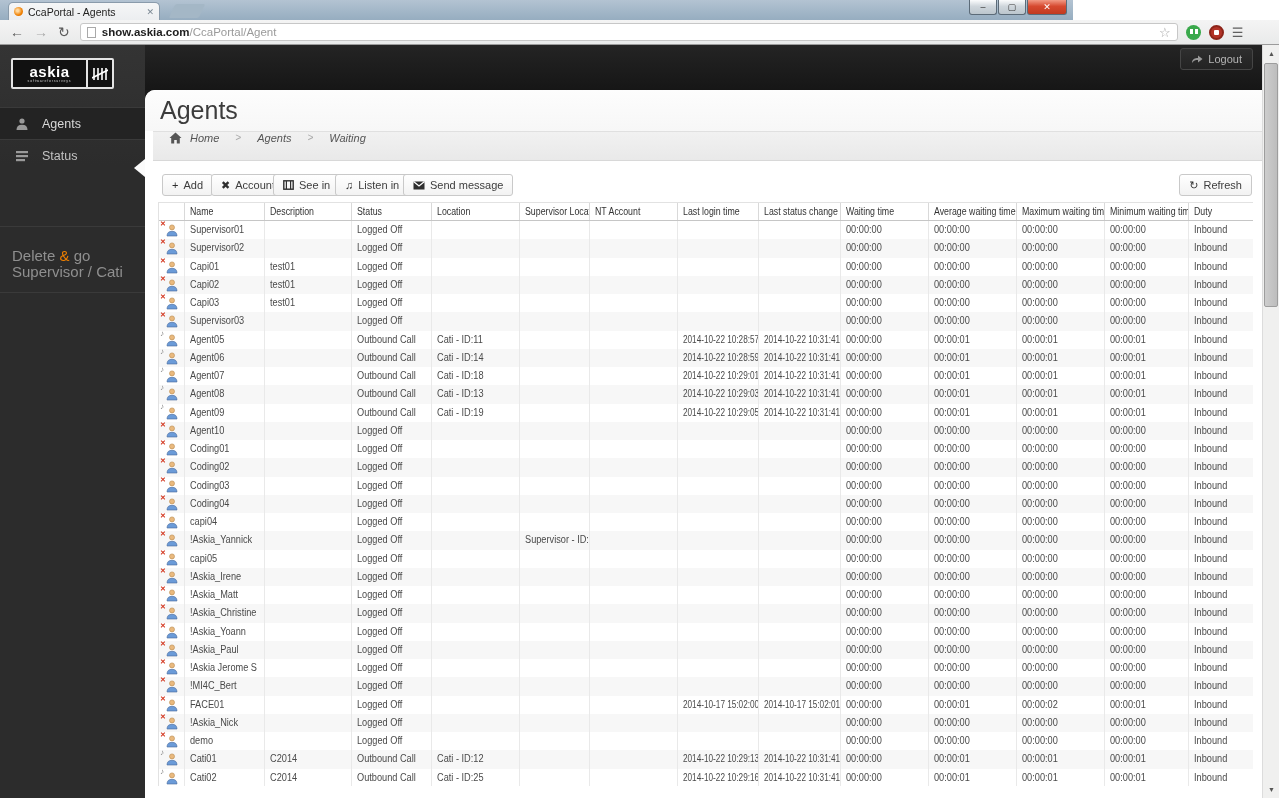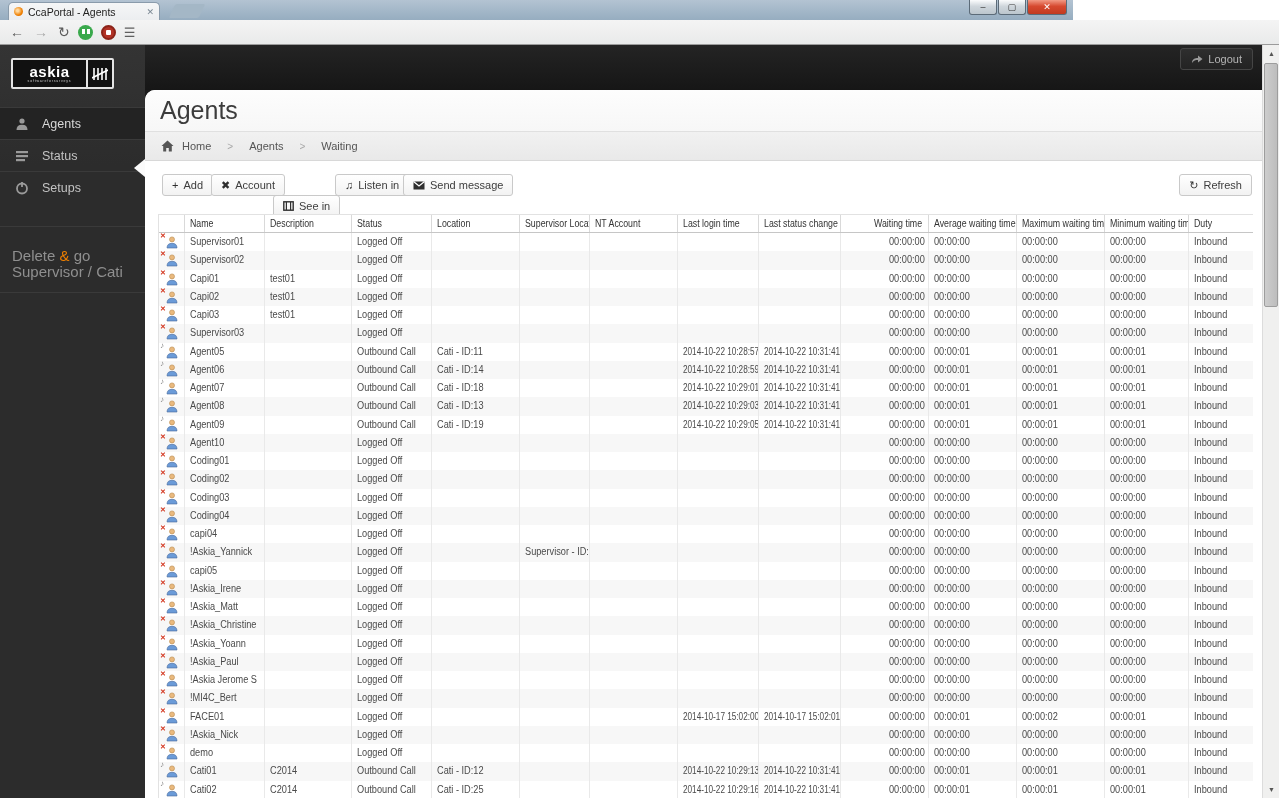--- a/index.html
+++ b/index.html
@@ -72,49 +72,49 @@
   #logout-icon { margin-right:5px; display:flex; }
 
   #panel { position:absolute; left:145px; top:45px; width:1117px; height:708px; background:#fff;
     border-top-left-radius:10px; }
   #panel-head { position:absolute; left:0; top:0; width:1117px; height:41px;
     background:linear-gradient(#fdfdfd,#f7f7f7); border-top-left-radius:10px; }
   #notch { position:absolute; left:-11px; top:69px; width:0; height:0;
     border-top:9px solid transparent; border-bottom:9px solid transparent; border-right:11px solid #fbfbfb; }
   #page-title { position:absolute; left:15px; top:6px; font-size:25px; font-weight:400; color:#3c3c3c; }
 
-  #breadcrumb { position:absolute; left:0; top:41px; width:1117px; height:30px;
+  #breadcrumb { position:absolute; left:8px; top:41px; width:1117px; height:30px;
     background:linear-gradient(#f1f1f1,#e9e9e9); border-top:1px solid #e0e0e0; border-bottom:1px solid #d8d8d8;
-    display:flex; align-items:center; font-size:11px; color:#555; }
+    display:flex; font-size:11px; color:#555;font-style:italic; }
   #breadcrumb .crumb { margin:0 8px; }
   #breadcrumb .sep { color:#a8a8a8; font-size:10px; margin:0 8px; }
   #home-icon { margin-left:16px; display:flex; }
 
   #toolbar { position:absolute; left:0; top:71px; width:1117px; height:52px; }
   .tbtn { position:absolute; top:13px; height:22px; padding:0 9px;
     background:linear-gradient(#fff,#f2f2f2); border:1px solid #c9c9c9; border-radius:3px;
     font-size:11px; color:#3d3d3d; display:flex; align-items:center; }
   .tbtn .ic { margin-right:5px; font-size:11px; color:#2f2f2f; display:flex; align-items:center; }
-  #btn-add { left:17px; } #btn-delete { left:66px; } #btn-seein { left:128px;margin-top:21px; }
+  #btn-add { left:17px; } #btn-delete { left:66px; } #btn-seein { left:128px; }
   #btn-listenin { left:190px; } #btn-sendmsg { left:258px; } #btn-refresh { right:10px; }
 
   
-  #table { position:absolute; left:13px; top:124px; width:1095px; height:584px;
+  #table { position:absolute; left:13px; top:112px; width:1095px; height:584px;
     border-left:1px solid #e2e2e2; border-top:1px solid #e2e2e2; overflow:hidden; font-size:10px; }
   #thead { display:flex; height:18px; line-height:17px; background:#fff; border-bottom:1px solid #c6c6c6; color:#333; }
   .hcell { border-right:1px solid #d9d9d9; padding-left:5px; white-space:nowrap; overflow:hidden; font-size:10px; }
   .hcell i { font-style:normal; display:inline-block; transform:scaleX(.88); transform-origin:0 50%; white-space:nowrap; }
   .tr { display:flex; height:18.26px; line-height:18.26px; background:#fff; }
   .tr.alt { background:#f7f7f7; }
   .cell { border-right:1px solid #e9e9e9; padding-left:5px; white-space:nowrap; overflow:hidden; color:#4a4a4a; }
   .cell i { font-style:normal; display:inline-block; transform:scaleX(.92); transform-origin:0 50%; white-space:nowrap; }
   .cell.t i { transform:scaleX(.82); }
   .c0{width:26px; padding-left:0; display:flex; align-items:center; justify-content:center;}
   .c1{width:80px;} .c2{width:87px;} .c3{width:80px;} .c4{width:88px;} .c5{width:70px;}
-  .c6{width:88px;} .c7{width:82px;} .c8{width:82px;} .c9{width:88px;text-align:right;} .c10{width:88px;}
+  .c6{width:88px;} .c7{width:82px;} .c8{width:82px;} .c9{width:88px;} .c10{width:88px;}
   .c11{width:88px;} .c12{width:84px;} .c13{width:64px; border-right:none;}
   .agent-ico { position:relative; width:15px; height:14px; }
   .badge { position:absolute; left:-4px; top:-3px; font-size:7px; font-weight:bold; line-height:7px; }
   .badge.off { color:#d43a23; }
   .badge.on { color:#8a8a8a; font-size:8px; }
 
   
   #scrollbar { position:absolute; left:1262px; top:0; width:17px; height:753px; background:#f0f0ef; border-left:1px solid #dcdcdc; }
   .scroll-btn { position:absolute; left:0; width:17px; height:17px; display:flex; align-items:center; justify-content:center;
     font-size:7px; color:#555; background:#f0f0ef; }
@@ -136,20 +136,25 @@
     <span class="winbtn">–</span>
     <span class="winbtn">▢</span>
     <span class="winbtn close">✕</span>
   </div>
 </div>
 
 <div id="navbar">
   <span class="navglyph">←</span>
   <span class="navglyph dim">→</span>
   <span class="navglyph">↻</span>
+  <div id="url-bar">
+    <span id="page-doc-icon"></span>
+    <span id="url-text"><b id="url-host">show.askia.com</b><span id="url-path">/CcaPortal/Agent</span></span>
+    <span id="star-icon">☆</span>
+  </div>
   <span class="ext-icon" id="ext-green"></span>
   <span class="ext-icon" id="ext-red"></span>
   <span id="menu-icon">☰</span>
 </div>
 
 <div id="app">
 
   <div id="topstrip">
     <div id="logout-btn">
       <span id="logout-icon">
@@ -194,29 +199,20 @@
         <span class="nav-ico">
           <svg width="14" height="12" viewBox="0 0 14 12">
               <g fill="#9a9a9a">
                 <rect x="1" y="1" width="12" height="2.2"></rect>
                 <rect x="1" y="5" width="12" height="2.2"></rect>
                 <rect x="1" y="9" width="9" height="2.2"></rect>
               </g>
             </svg>
         </span>
         <span>Status</span>
-      </div>
-      <div class="nav-item">
-        <span class="nav-ico">
-          <svg width="14" height="14" viewBox="0 0 14 14">
-              <circle cx="7" cy="7.5" r="5" fill="none" stroke="#9a9a9a" stroke-width="1.8"></circle>
-              <line x1="7" y1="1" x2="7" y2="6" stroke="#9a9a9a" stroke-width="1.8"></line>
-            </svg>
-        </span>
-        <span>Setups</span>
       </div>
     </div>
 
     <div id="nav-divider-1"></div>
     <div id="tagline">
       <div><span>Delete </span><span class="amp">&amp;</span><span> go</span></div>
       <div>Supervisor / Cati</div>
     </div>
     <div id="nav-divider-2"></div>
   </div>

